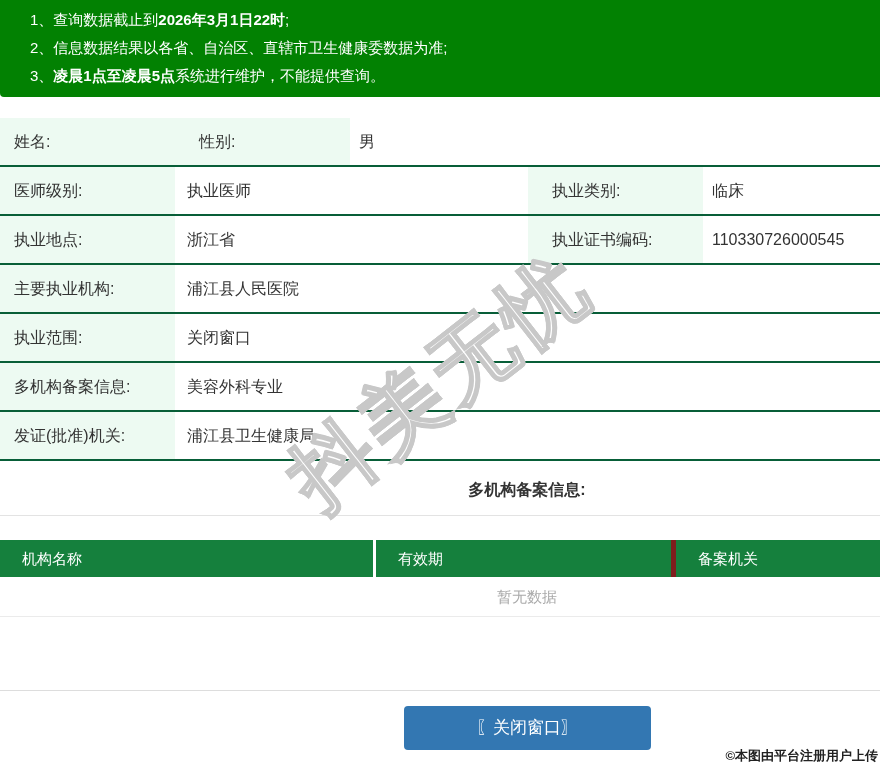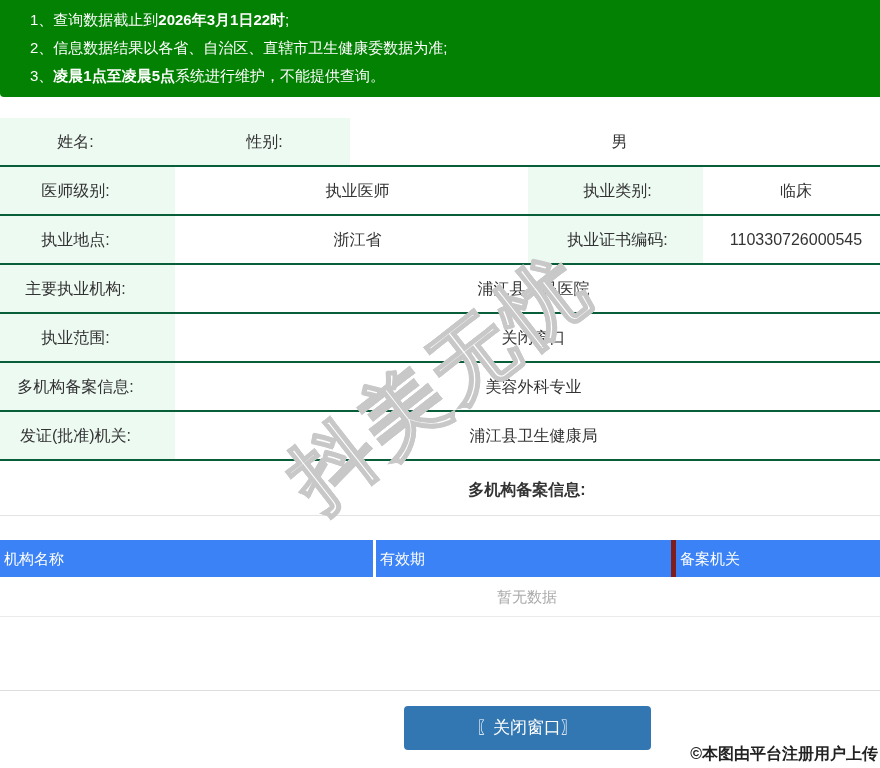--- a/index.html
+++ b/index.html
@@ -23,21 +23,20 @@
   }
   .banner .line { line-height: 28px; white-space: nowrap; }
   .banner b { font-weight: bold; }
 
   
   .profile { margin-top: 21px; width: 1054px; }
   .p-row {
     display: flex; align-items: stretch;
     border-bottom: 2px solid #085e38;
     width: 880px;
-    text-align: center;
   }
   .cell { padding-top: 10px; padding-bottom: 9px; line-height: 28px; font-size: 16px; }
   .c-label {
     width: 175px; flex: 0 0 175px;
     background: #edfaf2;
     padding-left: 14px; padding-right: 38px;
     word-break: break-all;
   }
   .c-value1 { width: 353px; flex: 0 0 353px; padding-left: 12px; }
   .c-value-wide { flex: 1 1 auto; padding-left: 12px; }
@@ -57,23 +56,23 @@
     line-height: 26px;
   }
   .divider-light { margin-top: 12px; border-bottom: 1px solid #e3e3e3; width: 1054px; }
   .filing-header {
     margin-top: 24px;
     display: flex; height: 37px;
     background: transparent;
     width: 1054px;
   }
   .fh-cell {
-    background: #3b82f6; color: #fff;
+    background: #15803d; color: #fff;
     font-size: 15px; line-height: 37px;
-    padding-left: 4px;
+    padding-left: 22px;
   }
   .fh-1 { width: 376px; flex: 0 0 376px; border-right: 3px solid #fff; }
   .fh-2 { width: 300px; flex: 0 0 300px; border-right: 5px solid #7f1d1d; }
   .fh-3 { flex: 1 1 auto; }
   .empty-row {
     height: 40px; line-height: 40px;
     text-align: center;
     color: #aaa; font-size: 15px;
     border-bottom: 1px solid #ebebeb;
     width: 1054px;
@@ -106,21 +105,21 @@
     color: #ffffff;
     -webkit-text-stroke: 2px #c8c8c8;
     text-shadow: 1px 1px 0 #c8c8c8, -1px -1px 0 #c8c8c8, 1px -1px 0 #c8c8c8, -1px 1px 0 #c8c8c8;
     white-space: nowrap;
     pointer-events: none;
     z-index: 5;
   }
   .copyright {
     position: absolute;
     right: 2px; bottom: 3px;
-    font-size: 16px; font-weight: bold;
+    font-size: 13px; font-weight: bold;
     color: #222;
     text-shadow: 1px 1px 0 #fff, -1px -1px 0 #fff, 1px -1px 0 #fff, -1px 1px 0 #fff;
     z-index: 6;
     white-space: nowrap;
   }
 </style>
 </head>
 <body>
 
 <div class="content">

